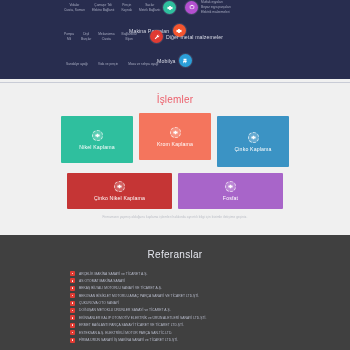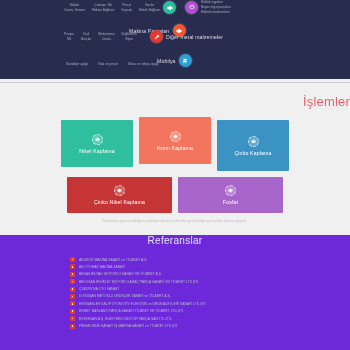--- a/index.html
+++ b/index.html
@@ -65,23 +65,23 @@
   .divider-line{ width:350px; height:1px; background:#c9ccd6; }
 
   
   .mid-section{
     width:350px; height:152px;
     background:#f0f0f0;
     padding-top:11px;
     position:relative;
   }
   .mid-title{
-    text-align:right;
+    text-align:center;
     color:#ec5f6b;
-    font-size:13px;
+    font-size:10px;
     font-weight:400;
     letter-spacing:.2px;
     margin-bottom:11px;
   }
   .cards-wrap{ width:232px; margin:0 auto; }
   .card-row{ display:flex; justify-content:center; gap:6px; margin-bottom:6px; }
 
   .card{
     position:relative;
     border-radius:1px;
@@ -119,21 +119,22 @@
     font-size:3.1px;
     letter-spacing:.1px;
     margin-top:4px;
     white-space:nowrap;
   }
 
   
   .bot-section{
     width:350px;
     height:115px;
-    background:#6d28d9;
+    background:#404040;
+    padding-top:14px;
   }
   .bot-title{
     text-align:center;
     color:#e4e6ee;
     font-size:10px;
     font-weight:400;
     letter-spacing:.3px;
     margin-bottom:11px;
   }
   .ref-list{ width:210px; margin:0 auto; }

